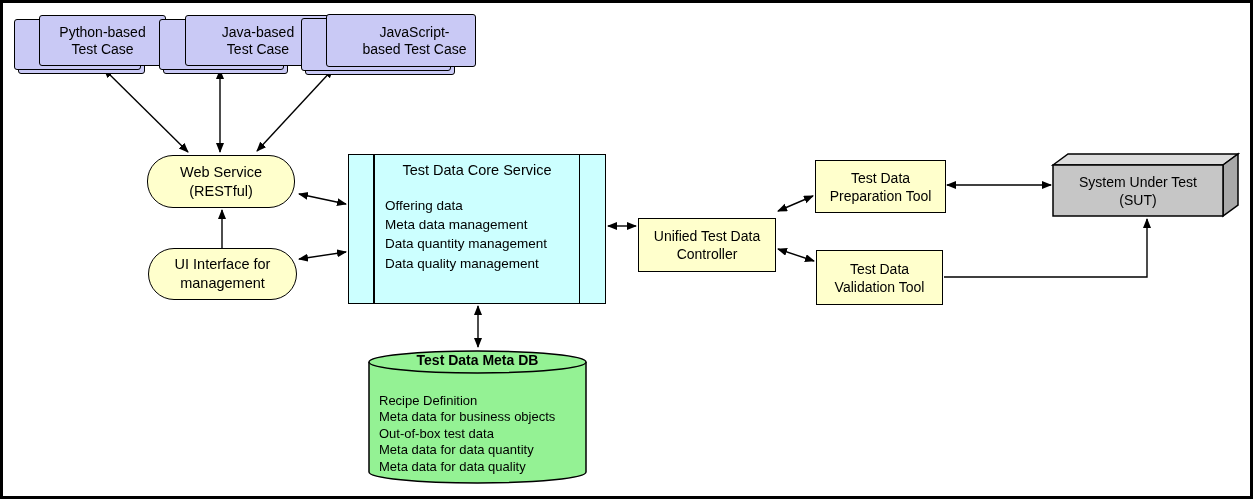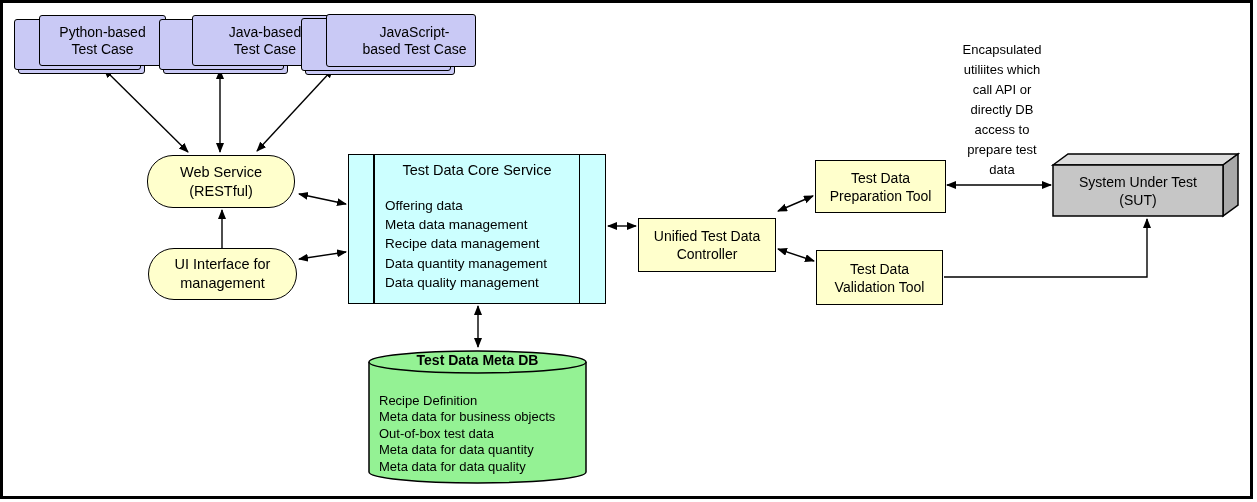--- a/index.html
+++ b/index.html
@@ -121,21 +121,21 @@
   <div class="stack" style="left:10px;top:15px;width:135px;height:59px;">
     <div class="layer" style="left:8px;top:8px;width:127px;height:51px;"></div>
     <div class="layer" style="left:4px;top:4px;width:127px;height:51px;"></div>
     <div class="card" style="left:0;top:0;width:127px;height:51px;">Python-based
 Test Case</div>
   </div>
 
   <div class="stack" style="left:155px;top:15px;width:133px;height:59px;">
     <div class="layer" style="left:8px;top:8px;width:125px;height:51px;"></div>
     <div class="layer" style="left:4px;top:4px;width:125px;height:51px;"></div>
-    <div class="card" style="left:8px;top:0;width:146px;height:51px;">Java-based
+    <div class="card" style="left:1px;top:0;width:146px;height:51px;">Java-based
 Test Case</div>
   </div>
 
   <div class="stack" style="left:297px;top:14px;width:158px;height:61px;">
     <div class="layer" style="left:8px;top:8px;width:150px;height:53px;"></div>
     <div class="layer" style="left:4px;top:4px;width:150px;height:53px;"></div>
     <div class="card" style="left:0;top:0;width:150px;height:53px;padding-left:27px;">JavaScript-
 based Test Case</div>
   </div>
 
@@ -144,43 +144,35 @@
   <div class="pill" style="left:148px;top:248px;width:149px;height:52px;">UI Interface for
 management</div>
 
   <div class="core">
     <div class="vline left"></div>
     <div class="vline right"></div>
     <div class="title">Test Data Core Service</div>
     <div class="list">
       <div>Offering data</div>
       <div>Meta data management</div>
-      <div>Recipe data management</div>
       <div>Data quantity management</div>
       <div>Data quality management</div>
     </div>
   </div>
 
   <div class="ybox" style="left:638px;top:206px;width:138px;height:54px;margin-top:12px;">Unified Test Data
 Controller</div>
   <div class="ybox" style="left:815px;top:160px;width:131px;height:53px;">Test Data
 Preparation Tool</div>
   <div class="ybox" style="left:816px;top:250px;width:127px;height:55px;">Test Data
 Validation Tool</div>
 
   <div class="sut-label">System Under Test
 (SUT)</div>
 
-  <div class="note">Encapsulated
-utiliites which
-call API or
-directly DB
-access to
-prepare test
-data</div>
 
   <div class="db-title">Test Data Meta DB</div>
   <div class="db-list">
     <div>Recipe Definition</div>
     <div>Meta data for business objects</div>
     <div>Out-of-box test data</div>
     <div>Meta data for data quantity</div>
     <div>Meta data for data quality</div>
   </div>
 

